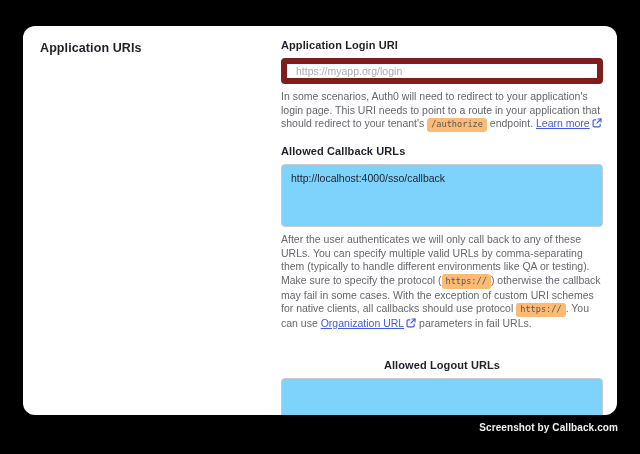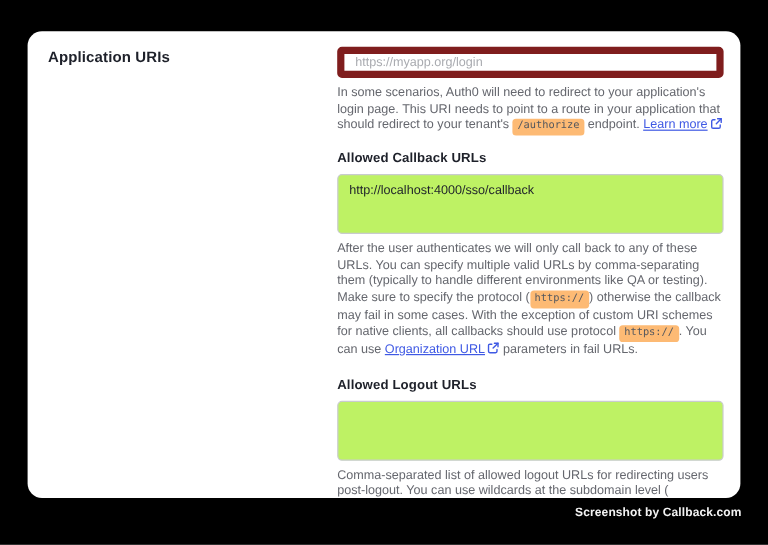--- a/index.html
+++ b/index.html
@@ -54,30 +54,30 @@
     font-family: "Liberation Sans", sans-serif;
     font-size: 10.5px;
     color: #1e212a;
     outline: none;
     background: #ffffff;
   }
   .text-input::placeholder { color: #a9abb0; }
 
   .textarea-input {
     width: 100%;
-    height: 50px;
+    height: 63px;
     border: 1px solid #c9cbce;
     border-radius: 4px;
     padding: 7px 9px;
     font-family: "Liberation Sans", sans-serif;
     font-size: 10.5px;
     color: #1e212a;
     outline: none;
     resize: none;
-    background: #bef264;
+    background: #7dd3fc;
     display: block;
   }
 
   .help {
     margin-top: 6px;
     font-size: 10.5px;
     line-height: 13.5px;
     color: #65676e;
   }
 
@@ -101,21 +101,21 @@
   .ext-icon {
     display: inline-block;
     width: 10px; height: 10px;
     margin-left: 2px;
     vertical-align: -1px;
     color: #3f59e4;
   }
   .ext-icon svg { display: block; width: 100%; height: 100%; }
 
   .mt-group { margin-top: 13px; }
-  .mt-group-lg { margin-top: 16px; }
+  .mt-group-lg { margin-top: 28px; text-align: center; }
 
   .watermark {
     position: absolute;
     right: 22px; top: 422px;
     font-size: 10px;
     font-weight: 700;
     color: #f2f2f2;
     letter-spacing: .1px;
   }
 </style>
@@ -124,20 +124,21 @@
 
 <div class="stage">
 
   <div class="card">
 
     <div class="section-title">Application URIs</div>
 
     <div class="right-col">
 
       
+      <div class="field-label">Application Login URI</div>
       <input class="text-input" type="text" placeholder="https://myapp.org/login" style="">
       <p class="help"><span>In some scenarios, Auth0 will need to redirect to your application's login page. This URI needs to point to a route in your application that should redirect to your tenant's </span><span class="chip">/authorize</span><span> endpoint. </span><a class="link">Learn more</a><span class="ext-icon"><svg viewBox="0 0 12 12" fill="none" stroke="currentColor" stroke-width="1.4" stroke-linecap="round" stroke-linejoin="round">
               <path d="M4.6 2.2H2.7c-.8 0-1.4.6-1.4 1.4v5.7c0 .8.6 1.4 1.4 1.4h5.7c.8 0 1.4-.6 1.4-1.4V7.4"></path>
               <path d="M7.2 1.2h3.6v3.6"></path>
               <path d="M10.8 1.2 5.9 6.1"></path>
             </svg></span></p>
 
       
       <div class="field-label mt-group">Allowed Callback URLs</div>
       <textarea class="textarea-input" style="">http://localhost:4000/sso/callback</textarea>

